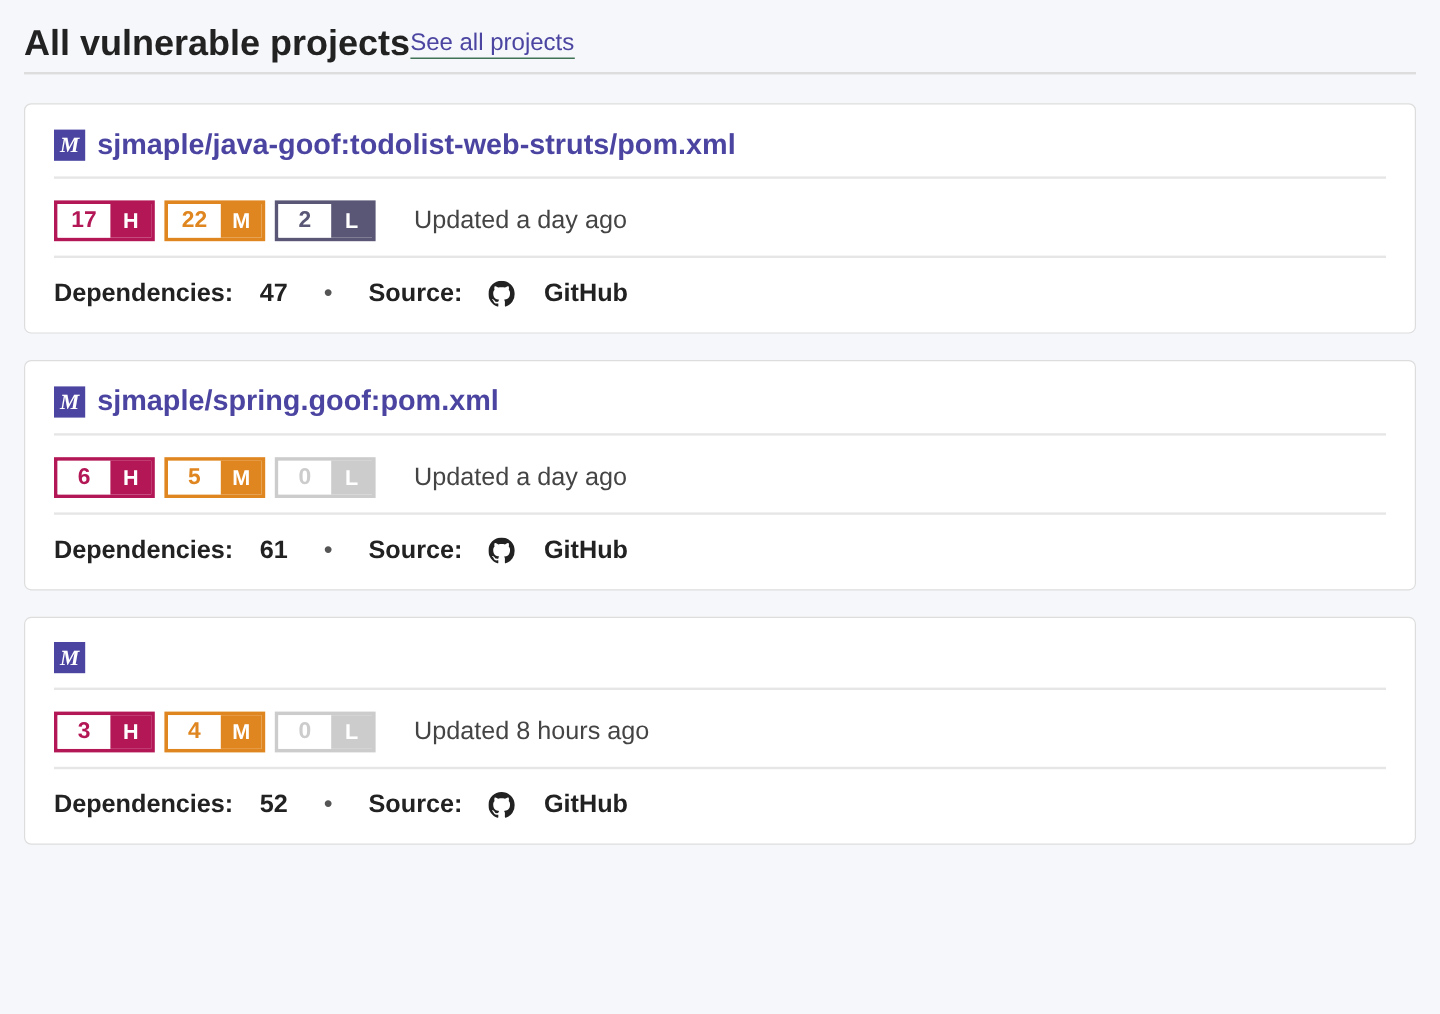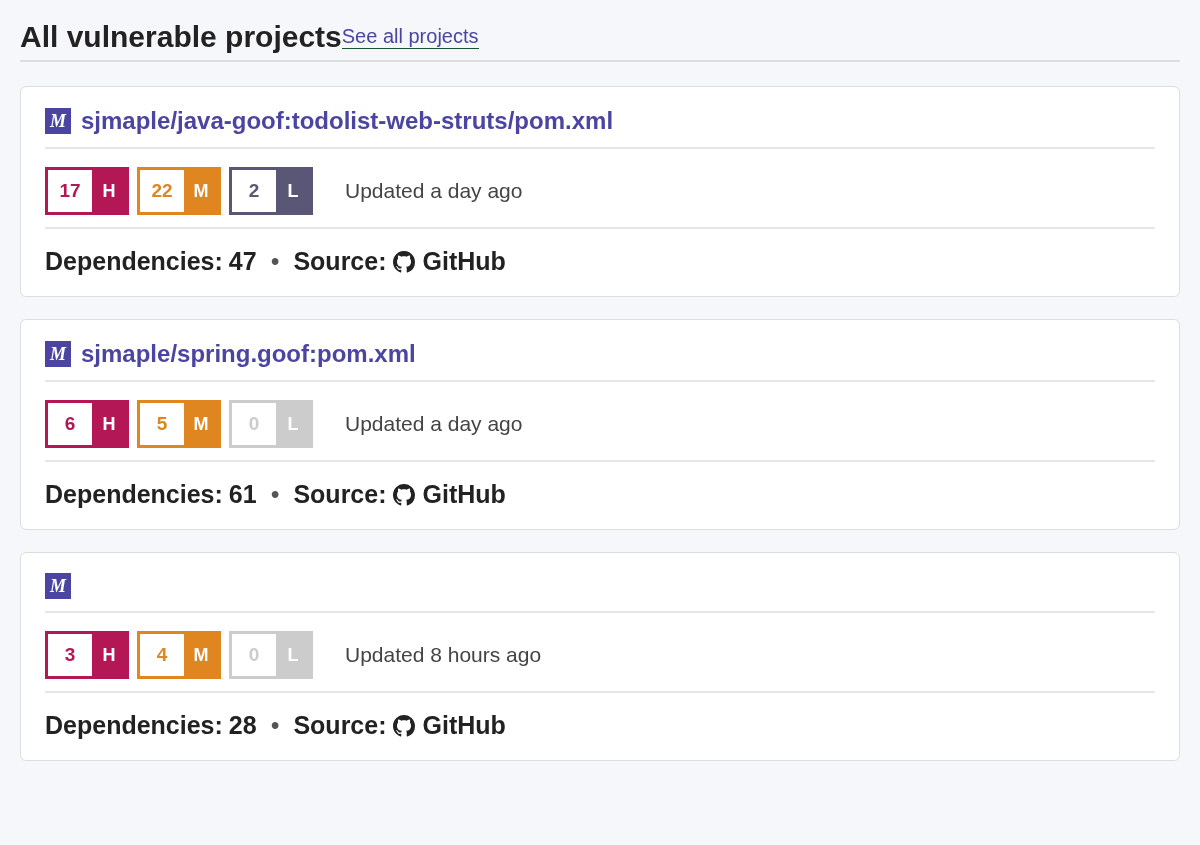--- a/index.html
+++ b/index.html
@@ -75,21 +75,21 @@
     align-items: center;
     gap: 12px;
   }
   .sev-badges {
     display: flex;
     gap: 8px;
   }
   .sev-badge {
     display: flex;
     align-items: stretch;
-    height: 48px;
+    height: 34px;
     border: 3px solid;
   }
   .sev-count {
     min-width: 44px;
     display: flex;
     align-items: center;
     justify-content: center;
     font-weight: 700;
     font-size: 19px;
     background: #fff;
@@ -114,25 +114,25 @@
   .sev-low .sev-letter { background: #595775; }
   .sev-low-zero { border-color: #ccc; }
   .sev-low-zero .sev-count { color: #ccc; }
   .sev-low-zero .sev-letter { background: #ccc; }
   .updated {
     font-size: 21px;
     color: #444;
     margin-left: 20px;
   }
   .meta-row {
-    font-size: 25px;
+    font-size: 21px;
     color: #222;
     display: flex;
     align-items: center;
-    gap: 6px;
+    gap: 22px;
   }
   .meta-label { font-weight: 700; }
   .meta-value { font-weight: 700; }
   .dot-sep { margin: 0 8px; color: #555; }
   .gh-icon {
     display: inline-flex;
     vertical-align: middle;
     margin-right: 2px;
   }
 </style>
@@ -238,21 +238,21 @@
         <div class="sev-badge sev-low-zero">
           <div class="sev-count">0</div>
           <div class="sev-letter">L</div>
         </div>
       </div>
       <div class="updated">Updated 8 hours ago</div>
     </div>
     <div class="inner-divider"></div>
     <div class="meta-row">
       <span class="meta-label">Dependencies:</span>
-      <span class="meta-value">28</span>
+      <span class="meta-value">52</span>
       <span class="dot-sep">•</span>
       <span class="meta-label">Source:</span>
       <span class="gh-icon">
           <svg width="22" height="22" viewBox="0 0 16 16" fill="#222">
             <path d="M8 0C3.58 0 0 3.58 0 8c0 3.54 2.29 6.53 5.47 7.59.4.07.55-.17.55-.38 0-.19-.01-.82-.01-1.49-2.01.37-2.53-.49-2.69-.94-.09-.23-.48-.94-.82-1.13-.28-.15-.68-.52-.01-.53.63-.01 1.08.58 1.23.82.72 1.21 1.87.87 2.33.66.07-.52.28-.87.51-1.07-1.78-.2-3.64-.89-3.64-3.95 0-.87.31-1.59.82-2.15-.08-.2-.36-1.02.08-2.12 0 0 .67-.21 2.2.82.64-.18 1.32-.27 2-.27.68 0 1.36.09 2 .27 1.53-1.04 2.2-.82 2.2-.82.44 1.1.16 1.92.08 2.12.51.56.82 1.27.82 2.15 0 3.07-1.87 3.75-3.65 3.95.29.25.54.73.54 1.48 0 1.07-.01 1.93-.01 2.2 0 .21.15.46.55.38A8.013 8.013 0 0016 8c0-4.42-3.58-8-8-8z"></path>
           </svg>
         </span>
       <span class="meta-value">GitHub</span>
     </div>
   </div>

